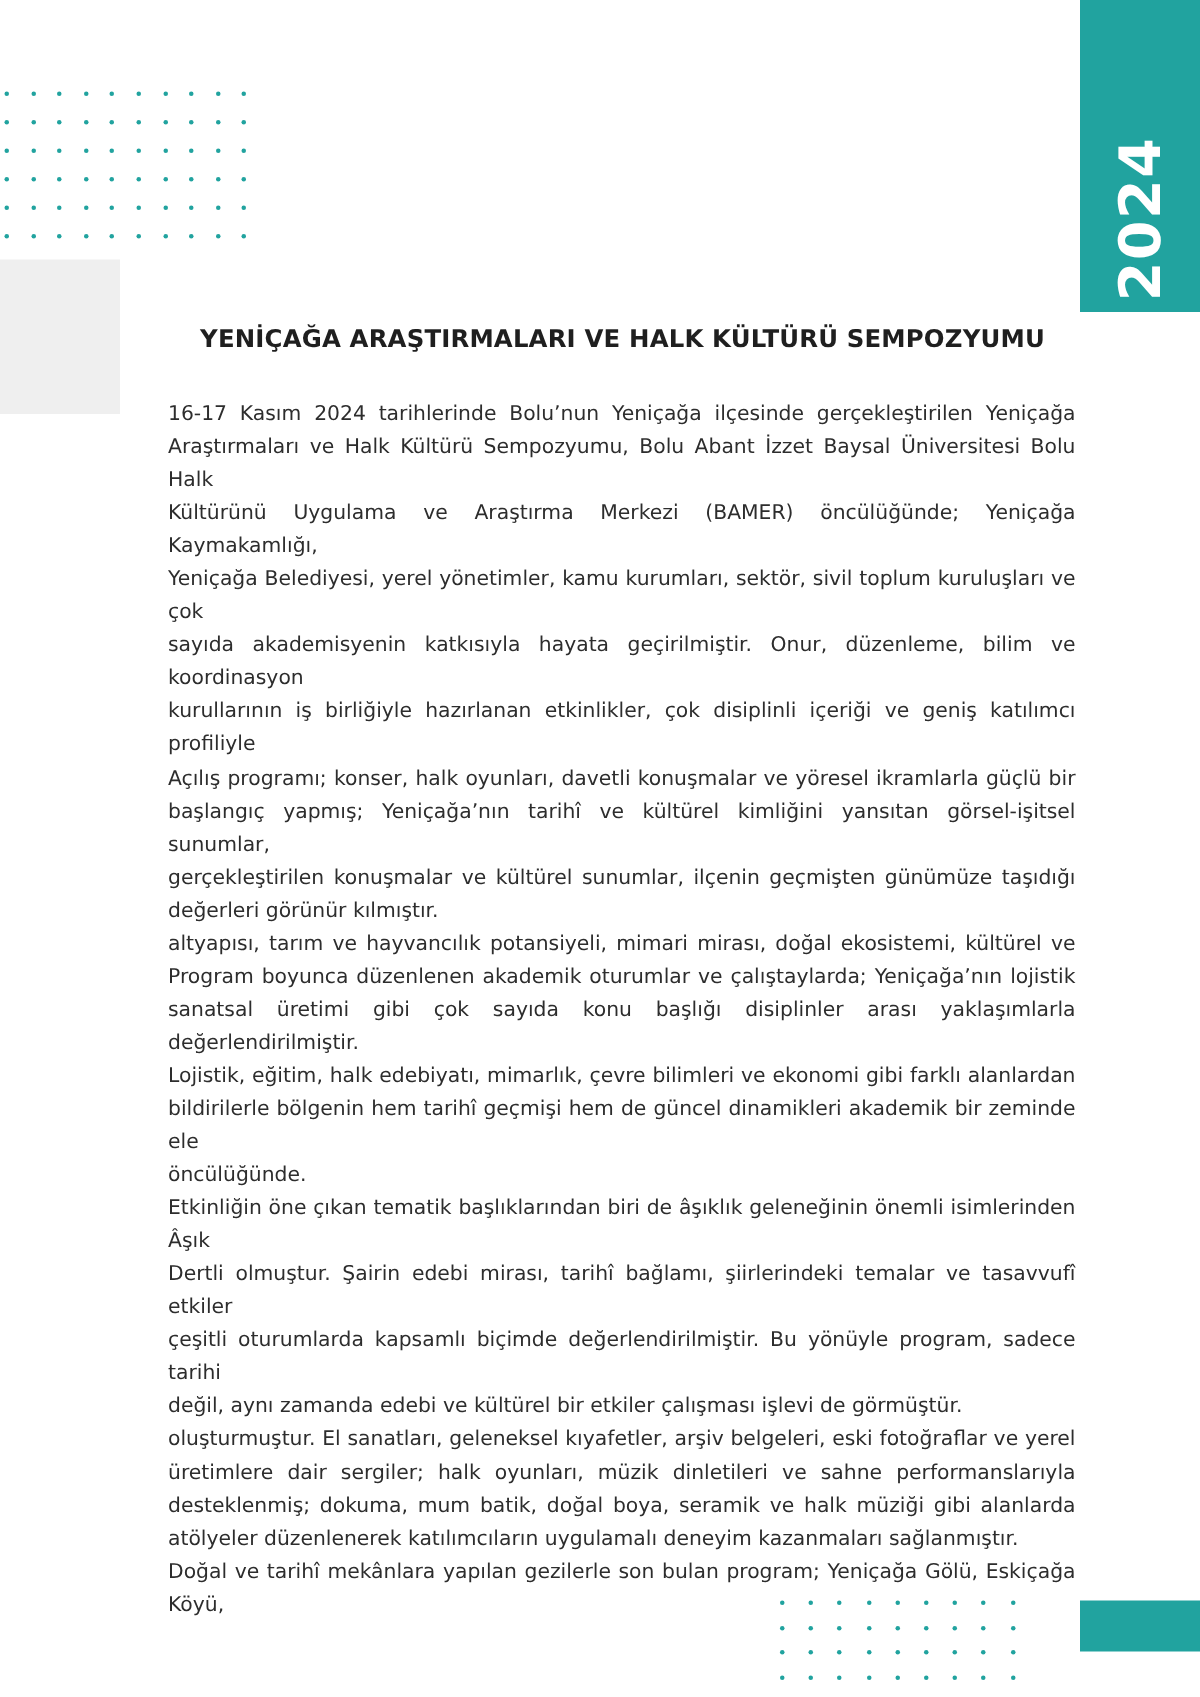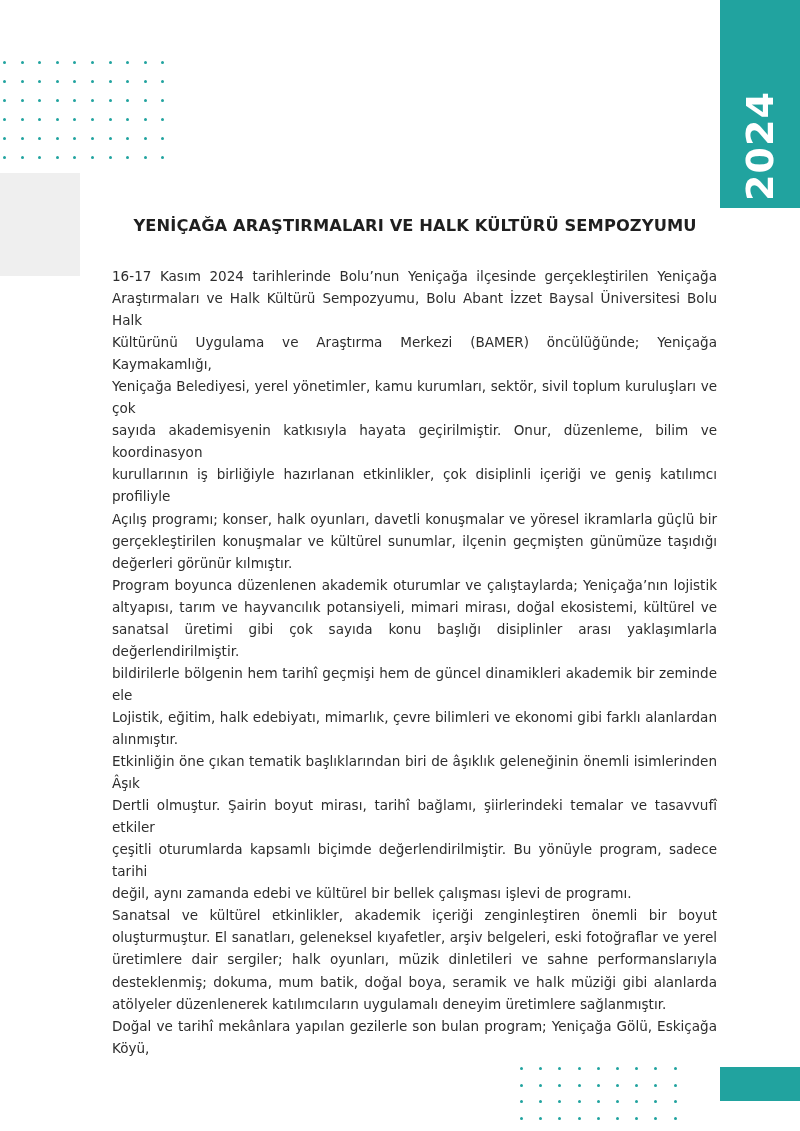--- a/index.html
+++ b/index.html
@@ -135,43 +135,43 @@
       <p>
         <span class="ln">16-17 Kasım 2024 tarihlerinde Bolu’nun Yeniçağa ilçesinde gerçekleştirilen Yeniçağa</span>
         <span class="ln">Araştırmaları ve Halk Kültürü Sempozyumu, Bolu Abant İzzet Baysal Üniversitesi Bolu Halk</span>
         <span class="ln">Kültürünü Uygulama ve Araştırma Merkezi (BAMER) öncülüğünde; Yeniçağa Kaymakamlığı,</span>
         <span class="ln">Yeniçağa Belediyesi, yerel yönetimler, kamu kurumları, sektör, sivil toplum kuruluşları ve çok</span>
         <span class="ln">sayıda akademisyenin katkısıyla hayata geçirilmiştir. Onur, düzenleme, bilim ve koordinasyon</span>
         <span class="ln">kurullarının iş birliğiyle hazırlanan etkinlikler, çok disiplinli içeriği ve geniş katılımcı profiliyle</span>
       </p>
       <p>
         <span class="ln">Açılış programı; konser, halk oyunları, davetli konuşmalar ve yöresel ikramlarla güçlü bir</span>
+        <span class="ln">başlangıç yapmış; Yeniçağa’nın tarihî ve kültürel kimliğini yansıtan görsel-işitsel sunumlar,</span>
         <span class="ln">gerçekleştirilen konuşmalar ve kültürel sunumlar, ilçenin geçmişten günümüze taşıdığı</span>
         <span class="ln last">değerleri görünür kılmıştır.</span>
       </p>
       <p>
+        <span class="ln">altyapısı, tarım ve hayvancılık potansiyeli, mimari mirası, doğal ekosistemi, kültürel ve</span>
         <span class="ln">Program boyunca düzenlenen akademik oturumlar ve çalıştaylarda; Yeniçağa’nın lojistik</span>
-        <span class="ln">altyapısı, tarım ve hayvancılık potansiyeli, mimari mirası, doğal ekosistemi, kültürel ve</span>
         <span class="ln">sanatsal üretimi gibi çok sayıda konu başlığı disiplinler arası yaklaşımlarla değerlendirilmiştir.</span>
+        <span class="ln">Lojistik, eğitim, halk edebiyatı, mimarlık, çevre bilimleri ve ekonomi gibi farklı alanlardan</span>
         <span class="ln">bildirilerle bölgenin hem tarihî geçmişi hem de güncel dinamikleri akademik bir zeminde ele</span>
-        <span class="ln">Lojistik, eğitim, halk edebiyatı, mimarlık, çevre bilimleri ve ekonomi gibi farklı alanlardan</span>
-        <span class="ln last">alınmıştır.</span>
+        <span class="ln last">öncülüğünde.</span>
       </p>
       <p>
         <span class="ln">Etkinliğin öne çıkan tematik başlıklarından biri de âşıklık geleneğinin önemli isimlerinden Âşık</span>
-        <span class="ln">Dertli olmuştur. Şairin boyut mirası, tarihî bağlamı, şiirlerindeki temalar ve tasavvufî etkiler</span>
+        <span class="ln">Dertli olmuştur. Şairin edebi mirası, tarihî bağlamı, şiirlerindeki temalar ve tasavvufî etkiler</span>
         <span class="ln">çeşitli oturumlarda kapsamlı biçimde değerlendirilmiştir. Bu yönüyle program, sadece tarihi</span>
-        <span class="ln last">değil, aynı zamanda edebi ve kültürel bir bellek çalışması işlevi de programı.</span>
-      </p>
-      <p>
-        <span class="ln">Sanatsal ve kültürel etkinlikler, akademik içeriği zenginleştiren önemli bir boyut</span>
+        <span class="ln last">değil, aynı zamanda edebi ve kültürel bir etkiler çalışması işlevi de görmüştür.</span>
+      </p>
+      <p>
         <span class="ln">oluşturmuştur. El sanatları, geleneksel kıyafetler, arşiv belgeleri, eski fotoğraflar ve yerel</span>
         <span class="ln">üretimlere dair sergiler; halk oyunları, müzik dinletileri ve sahne performanslarıyla</span>
         <span class="ln">desteklenmiş; dokuma, mum batik, doğal boya, seramik ve halk müziği gibi alanlarda</span>
-        <span class="ln last">atölyeler düzenlenerek katılımcıların uygulamalı deneyim üretimlere sağlanmıştır.</span>
+        <span class="ln last">atölyeler düzenlenerek katılımcıların uygulamalı deneyim kazanmaları sağlanmıştır.</span>
       </p>
       <p>
         <span class="ln">Doğal ve tarihî mekânlara yapılan gezilerle son bulan program; Yeniçağa Gölü, Eskiçağa Köyü,</span>
       </p>
     </div>
 
   <div id="dots-bottom" class="dots">
       <span></span>
       <span></span>
       <span></span>

